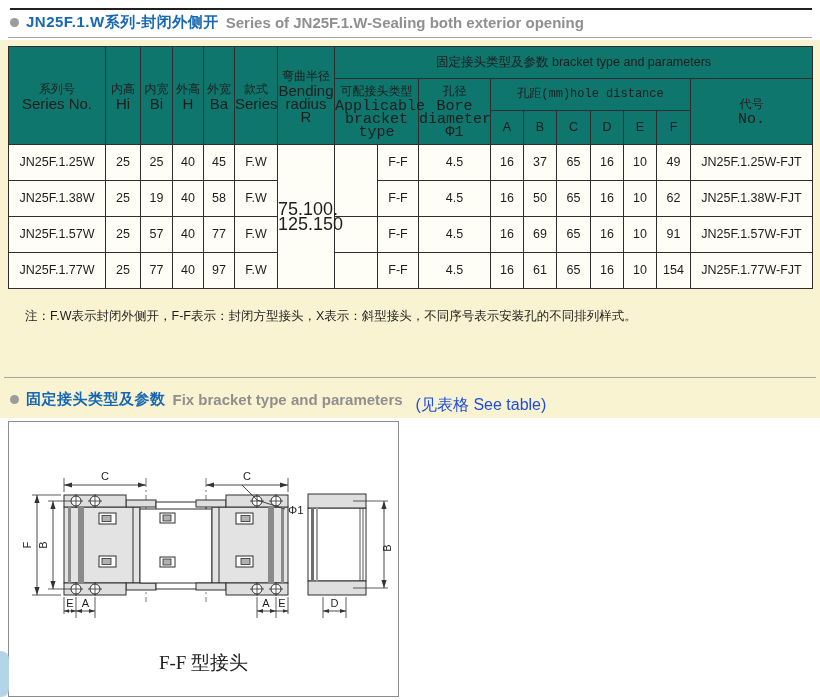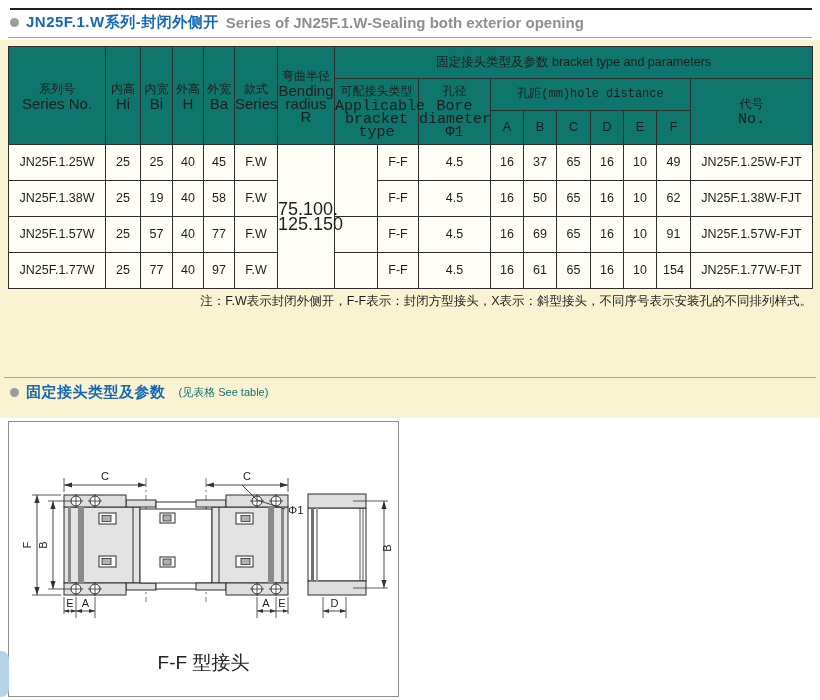--- a/index.html
+++ b/index.html
@@ -12,21 +12,21 @@
   .top-rule{position:absolute;left:10px;top:8px;width:802px;height:2px;background:#202020;}
   .rule-gray{position:absolute;height:1px;background:#a6a6a6;}
   #rule1{left:8px;top:37px;width:804px;}
   #rule2{left:4px;top:377px;width:812px;}
   .sec-head{position:absolute;left:10px;display:flex;align-items:center;gap:7px;white-space:nowrap;}
   #sec1{top:13px;align-items:center;}
   #sec2{top:383px;}
   .bullet{width:9px;height:9px;border-radius:50%;background:#9c9c9c;flex:0 0 auto;}
   .sec-zh{font-size:15px;font-weight:bold;color:#1668b4;letter-spacing:.5px;}
   .sec-en{font-size:15px;color:#8f8f8f;font-weight:bold;}
-  .sec-note{font-size:11px;color:#0f766e;margin-left:6px;}
+  .sec-note{font-size:16px;color:#1d4ed8;margin-left:6px;margin-top:12px;}
 
   table.spec{
     position:absolute;left:8px;top:46px;width:804px;
     border-collapse:collapse;table-layout:fixed;
   }
   table.spec th,table.spec td{
     border:1px solid #2e2e2e;padding:0;text-align:center;vertical-align:middle;
     font-size:12.5px;font-weight:normal;line-height:15px;
   }
   table.spec thead th{background:#0f766e;margin-top:12px;}
@@ -34,31 +34,31 @@
   .hrow1 th{height:31px;}
   .hrow2 th{height:31px;font-family:Liberation Mono, monospace;}
   .hrow3 th{height:33px;}
   .zh{display:block;font-size:12px;line-height:15px;}
   .en{display:block;font-size:15px;line-height:13px;}
   .banner .zh,.banner .en{display:inline;font-size:12.5px;}
   td.cl{text-align:left;padding-left:5px;}
   .bend-val{font-size:18px;line-height:15px;}
 
   .notes{position:absolute;left:10px;top:291px;width:802px;font-size:12.5px;line-height:20px;color:#1d1d1d;}
-  .notes p{margin:0;text-align:right;}
+  .notes p{margin:15px;}
 
   .diagram-box{
     position:absolute;left:8px;top:421px;width:389px;height:274px;
     background:#ffffff;border:1px solid #8d8d8d;
   }
   .diagram-box svg{display:block;}
   .caption{
     position:absolute;left:0;top:228px;width:100%;
     display:flex;justify-content:center;gap:16px;
-    font-size:19px;color:#222;white-space:nowrap;
+    font-size:19px;color:#222;white-space:nowrap;font-family:Liberation Serif, serif;
   }
   .page-curl{
     position:absolute;left:0;top:651px;width:9px;height:46px;
     background:#b3d4e9;border-radius:0 8px 8px 0;
   }
   .dim-text{font-size:11px;fill:#1d1d1d;}
   .phi-text{font-size:11.5px;fill:#1d1d1d;}
 </style>
 </head>
 <body>
@@ -239,20 +239,21 @@
 
 <div class="notes">
   <p>注：F.W表示封闭外侧开，F-F表示：封闭方型接头，X表示：斜型接头，不同序号表示安装孔的不同排列样式。</p>
 </div>
 
 <div class="rule-gray" id="rule2"></div>
 
 <div class="sec-head" id="sec2">
   <span class="bullet"></span>
   <span class="sec-zh">固定接头类型及参数</span>
+  <span class="sec-en">Fix bracket type and parameters</span>
   <span class="sec-note">(见表格 See table)</span>
 </div>
 
 <div class="diagram-box">
   <svg width="387" height="226" viewBox="0 0 387 226">
 
     <g stroke="#555" stroke-width="0.8" stroke-dasharray="9 3 2 3">
       <line x1="137" y1="56" x2="137" y2="180"></line>
       <line x1="197" y1="56" x2="197" y2="180"></line>
     </g>

